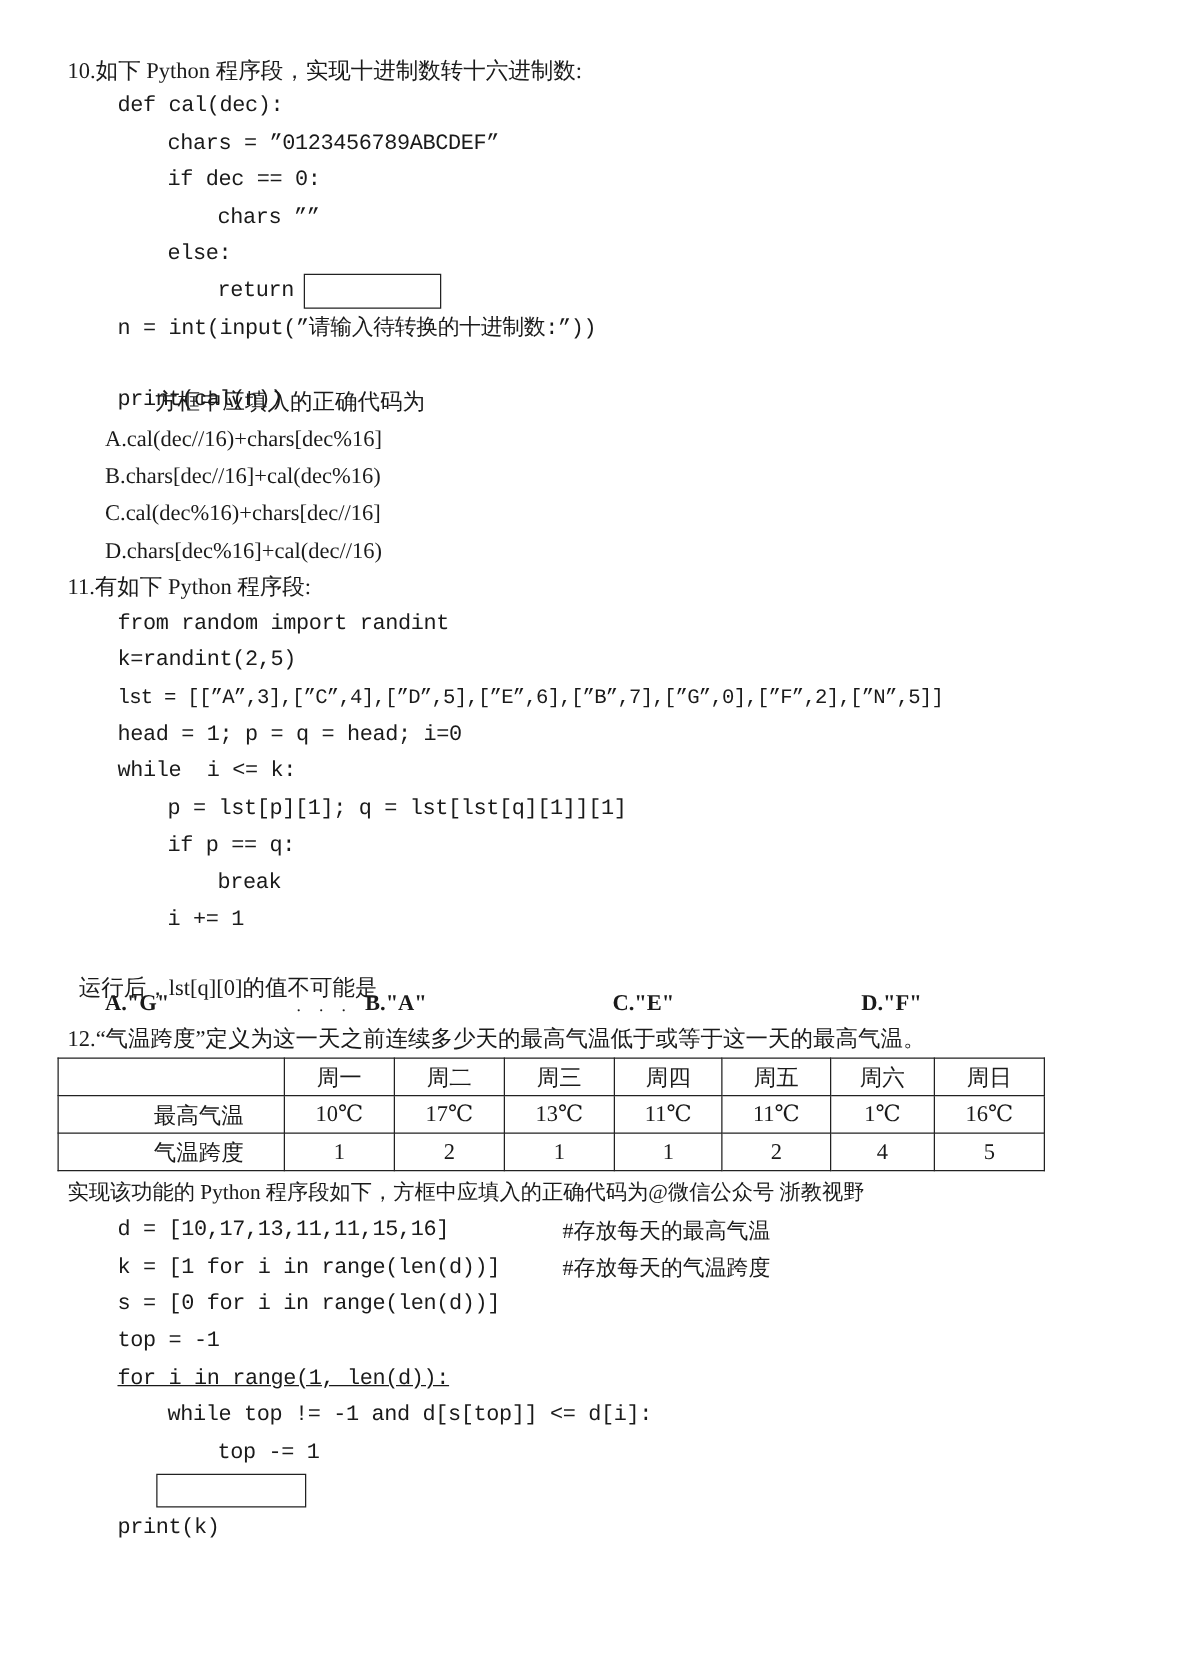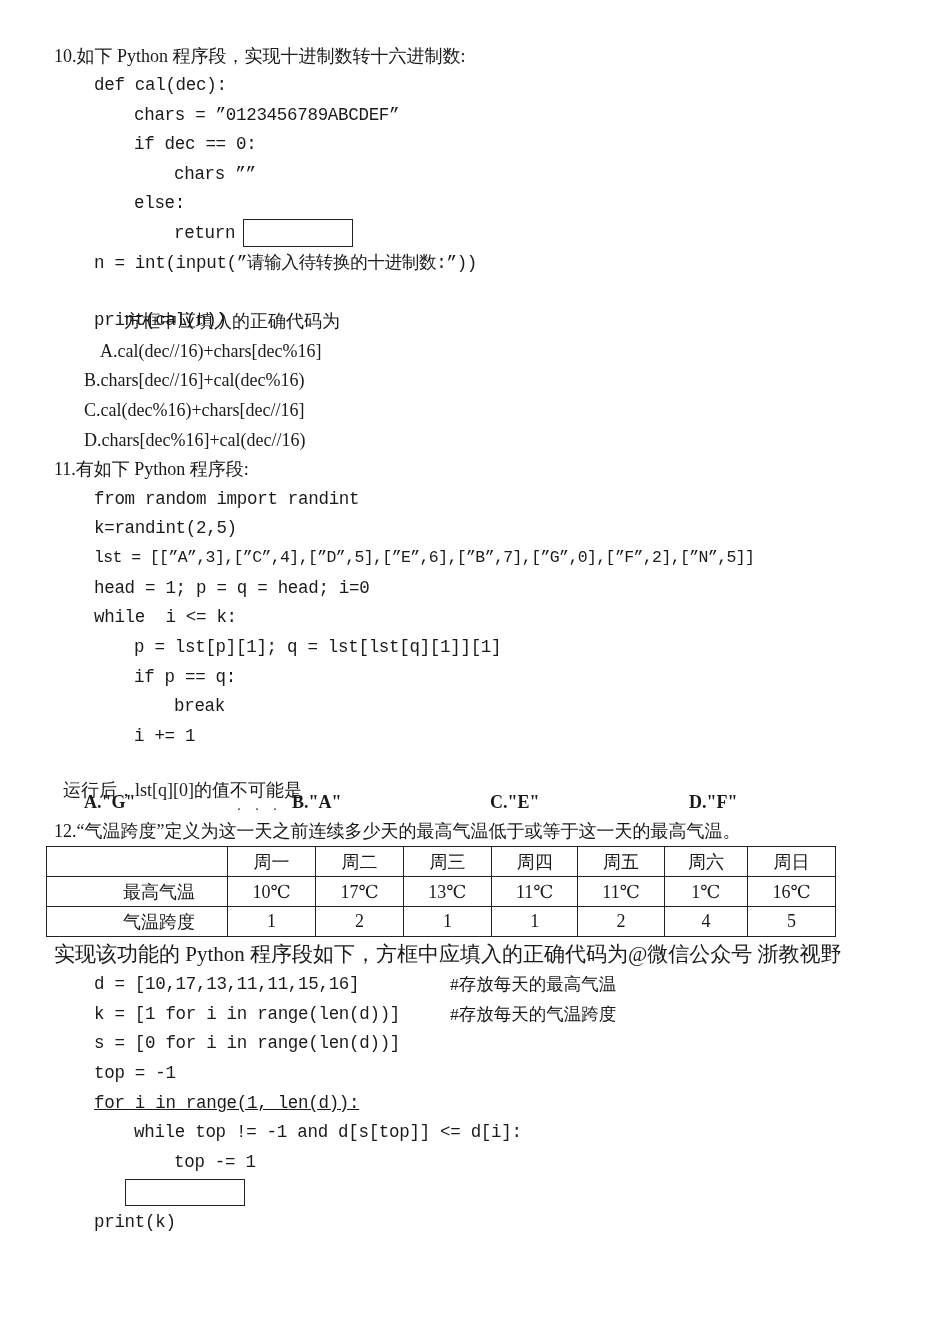--- a/index.html
+++ b/index.html
@@ -24,21 +24,21 @@
 <div class="line mono" style="left:94px;top:73px;">def cal(dec):</div>
 <div class="line mono" style="left:134px;top:103px;">chars = ”0123456789ABCDEF”</div>
 <div class="line mono" style="left:134px;top:132px;">if dec == 0:</div>
 <div class="line mono" style="left:174px;top:162px;">chars ””</div>
 <div class="line mono" style="left:134px;top:191px;">else:</div>
 <div class="line mono" style="left:174px;top:221px;">return</div>
 <div class="blank" style="left:243px;top:219px;width:108px;height:26px;"></div>
 <div class="line mono" style="left:94px;top:251px;">n = int(input(”请输入待转换的十进制数:”))</div>
 <div class="line mono" style="left:94px;top:280px;margin-top:28px;">print(cal(n))</div>
 <div class="line q" style="left:84px;top:309px;margin-left:40px;">方框中应填入的正确代码为</div>
-<div class="line q" style="left:100px;top:339px;">A.cal(dec//16)+chars[dec%16]</div>
+<div class="line q" style="left:84px;top:339px;">A.cal(dec//16)+chars[dec%16]</div>
 <div class="line q" style="left:84px;top:368px;">B.chars[dec//16]+cal(dec%16)</div>
 <div class="line q" style="left:84px;top:398px;">C.cal(dec%16)+chars[dec//16]</div>
 <div class="line q" style="left:84px;top:428px;">D.chars[dec%16]+cal(dec//16)</div>
 
 <div class="line q" style="left:54px;top:457px;">11.有如下 Python 程序段:</div>
 <div class="line mono" style="left:94px;top:487px;">from random import randint</div>
 <div class="line mono" style="left:94px;top:516px;">k=randint(2,5)</div>
 <div class="line mono" style="left:94px;top:546px;font-size:16.5px;letter-spacing:-0.6px;">lst = [[”A”,3],[”C”,4],[”D”,5],[”E”,6],[”B”,7],[”G”,0],[”F”,2],[”N”,5]]</div>
 <div class="line mono" style="left:94px;top:576px;">head = 1; p = q = head; i=0</div>
 <div class="line mono" style="left:94px;top:605px;">while  i &lt;= k:</div>
@@ -84,21 +84,21 @@
     <td>2</td>
     <td>1</td>
     <td>1</td>
     <td>2</td>
     <td>4</td>
     <td>5</td>
   </tr>
 </tbody>
   </table>
 
-<div class="line q" style="left:54px;top:942px;font-size:21px;">实现该功能的 Python 程序段如下，方框中应填入的正确代码为@微信公众号 浙教视野</div>
+<div class="line q" style="left:54px;top:942px;font-size:17px;">实现该功能的 Python 程序段如下，方框中应填入的正确代码为@微信公众号 浙教视野</div>
 <div class="line mono" style="left:94px;top:972px;">d = [10,17,13,11,11,15,16]</div>
 <div class="comment q" style="left:450px;top:972px;">#存放每天的最高气温</div>
 <div class="line mono" style="left:94px;top:1002px;">k = [1 for i in range(len(d))]</div>
 <div class="comment q" style="left:450px;top:1002px;">#存放每天的气温跨度</div>
 <div class="line mono" style="left:94px;top:1031px;">s = [0 for i in range(len(d))]</div>
 <div class="line mono" style="left:94px;top:1061px;">top = -1</div>
 <div class="line mono" style="left:94px;top:1091px;text-decoration:underline;">for i in range(1, len(d)):</div>
 <div class="line mono" style="left:134px;top:1120px;">while top != -1 and d[s[top]] &lt;= d[i]:</div>
 <div class="line mono" style="left:174px;top:1150px;">top -= 1</div>
 <div class="blank" style="left:125px;top:1179px;width:118px;height:25px;"></div>

